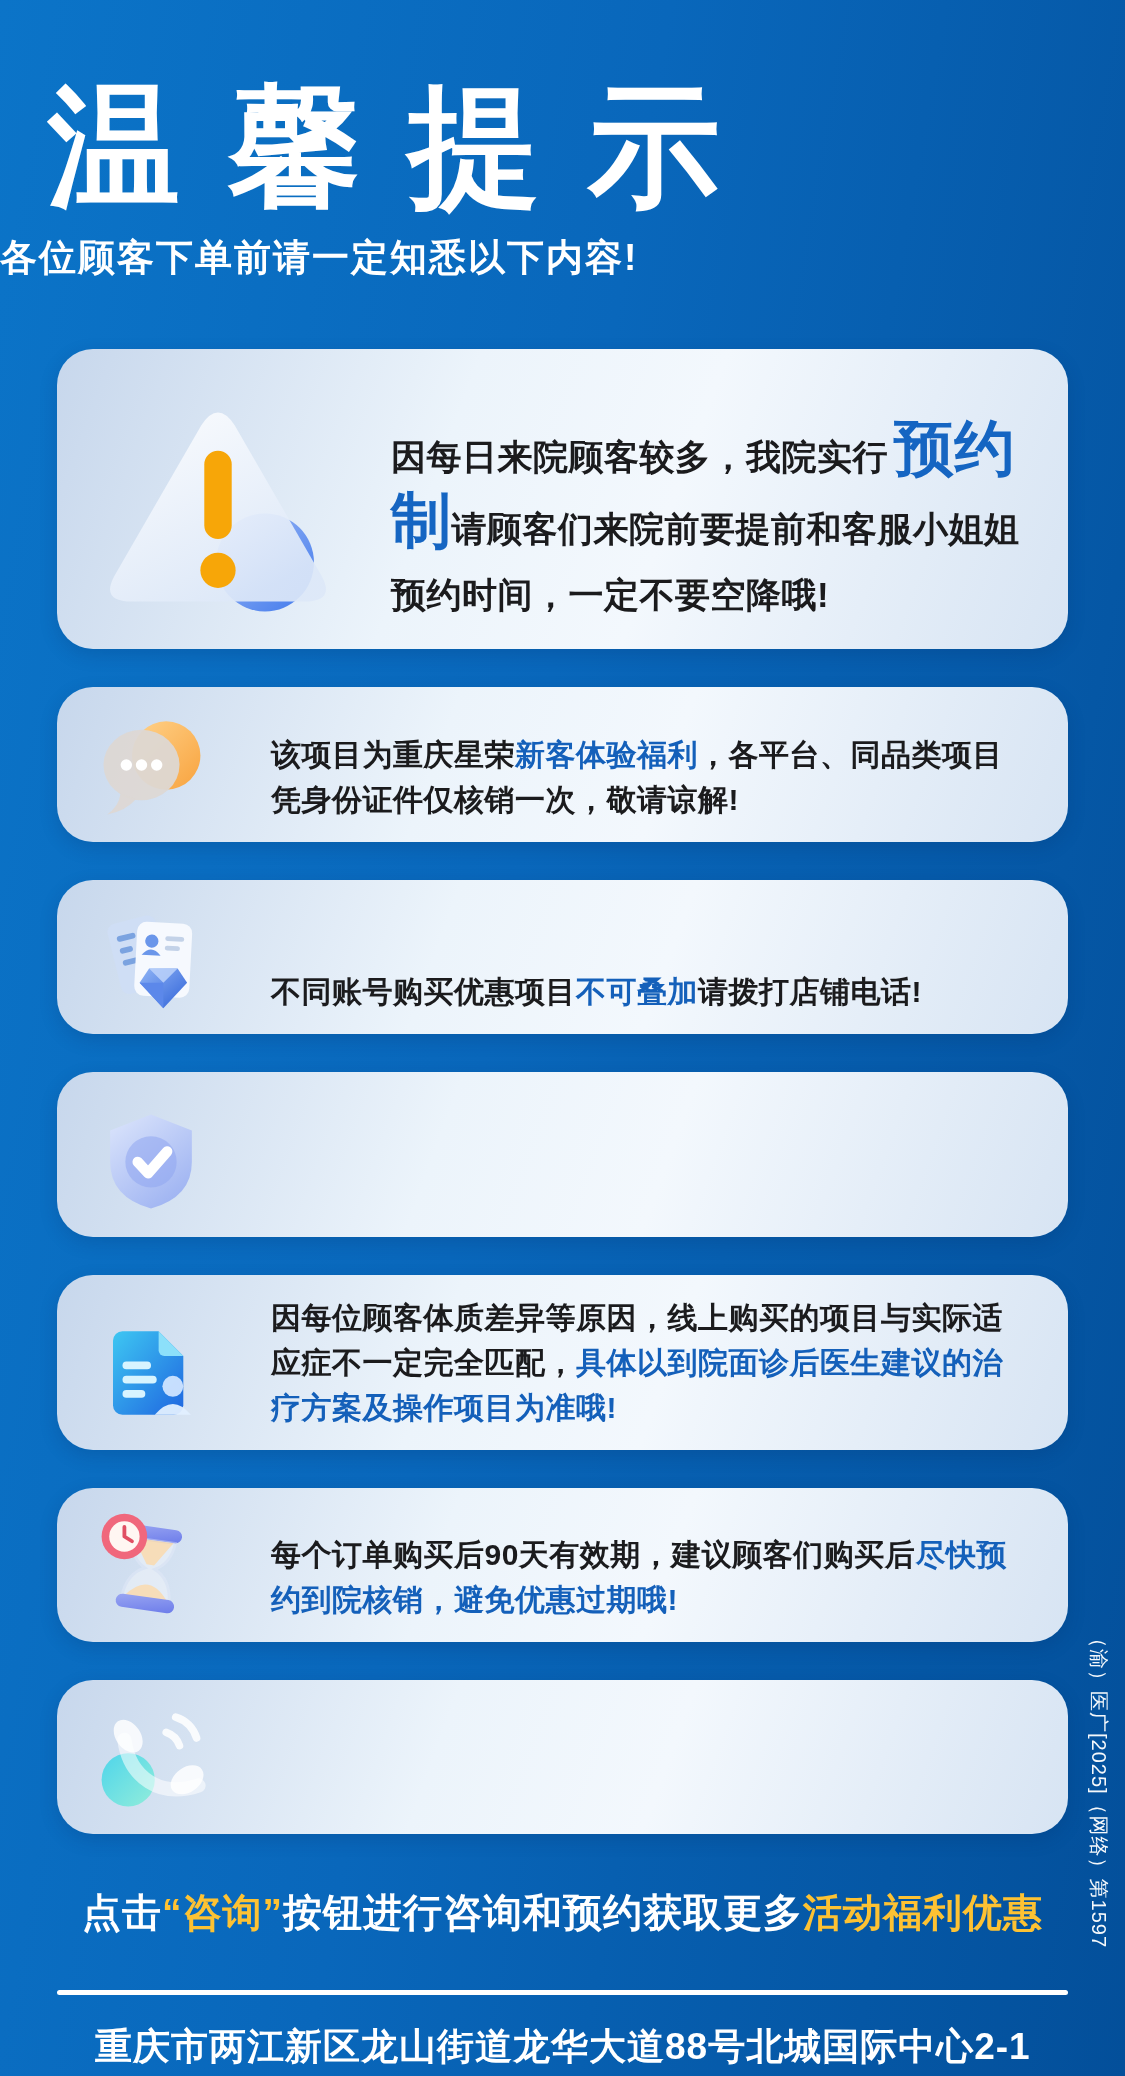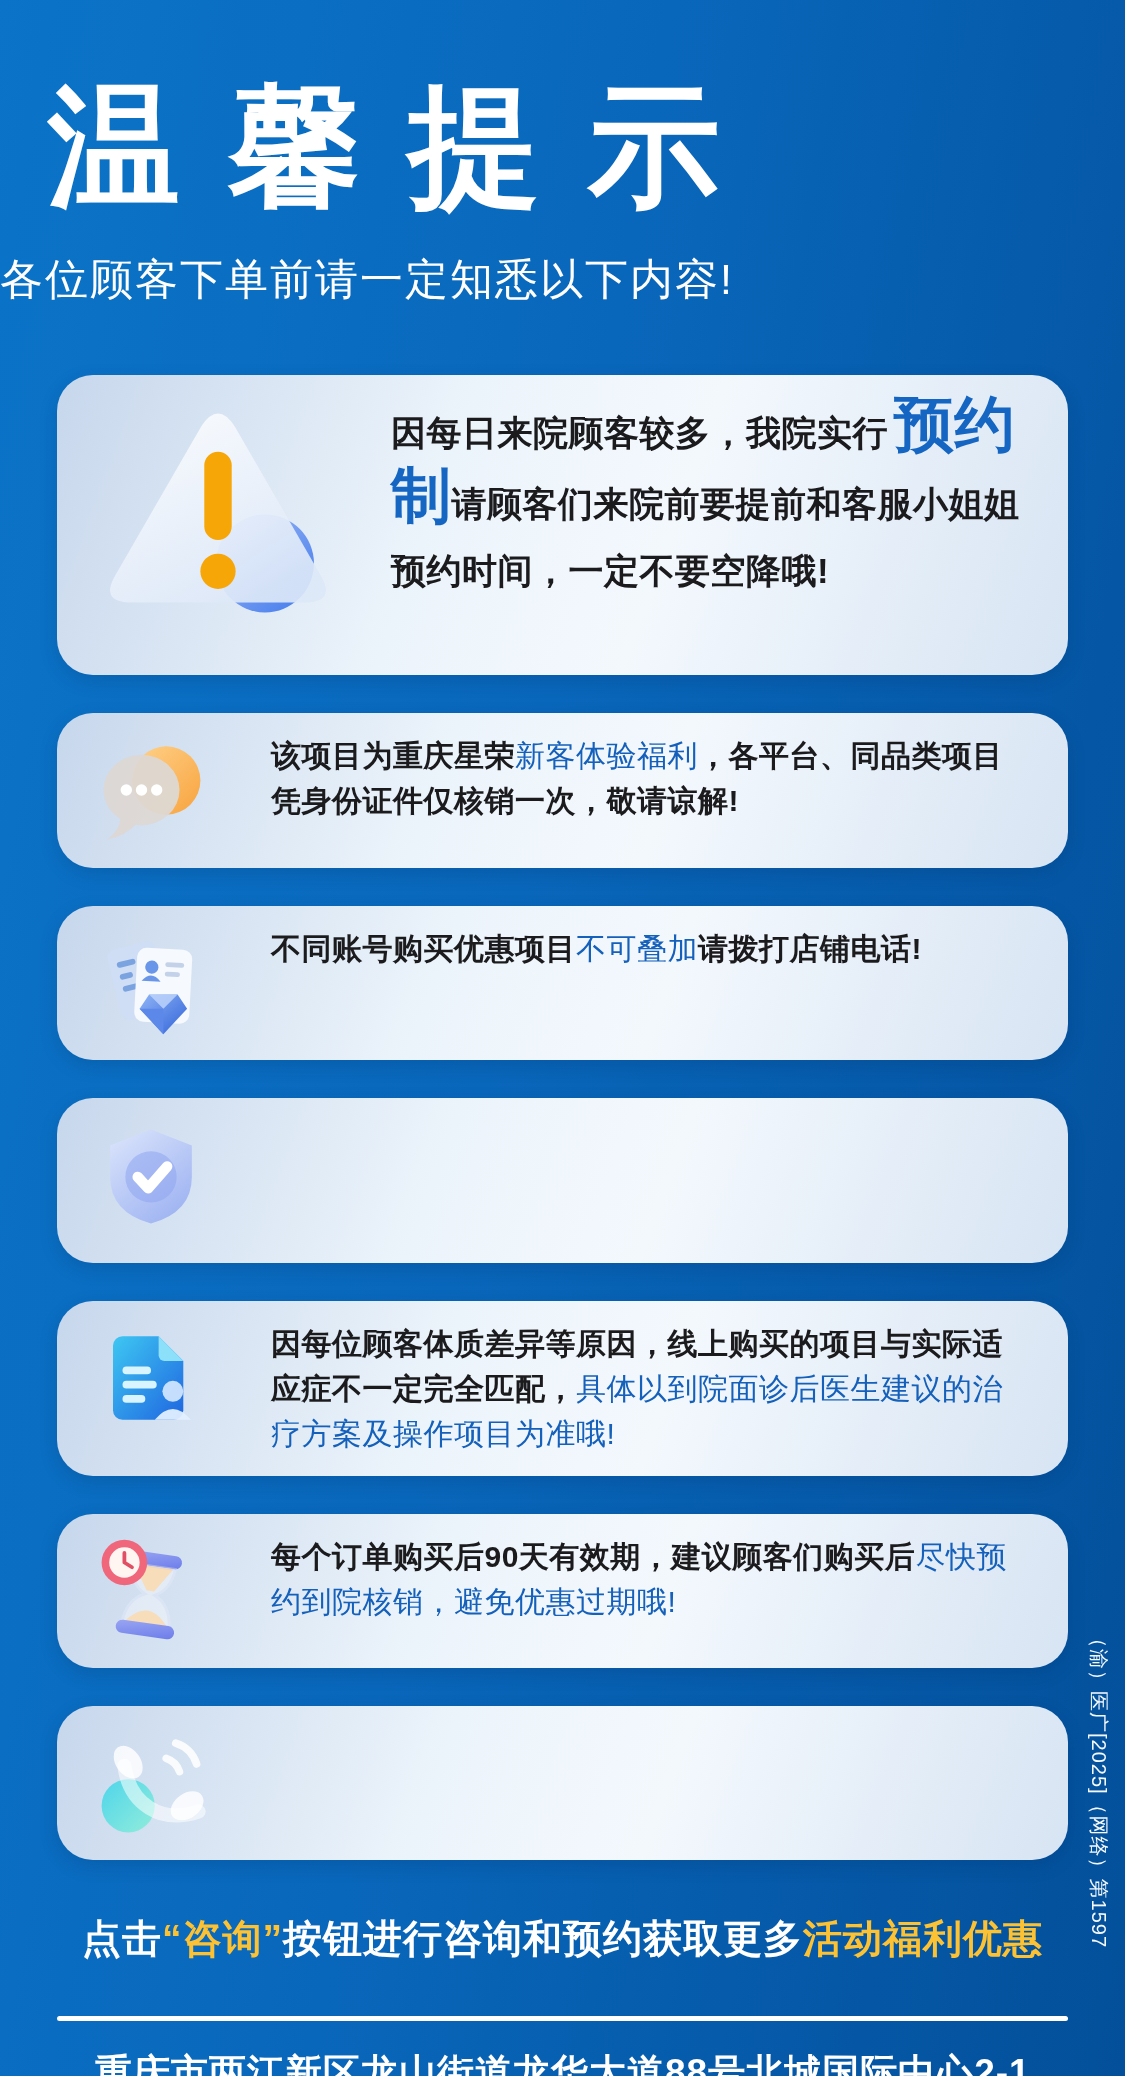--- a/index.html
+++ b/index.html
@@ -11,46 +11,46 @@
     background:linear-gradient(100deg,#0b74c8 0%,#0967bb 45%,#034f9a 100%);
     font-family:"Liberation Sans","DejaVu Sans",sans-serif;
   }
   
   .header { padding-top:78px; text-align:left; }
   .title {
     color:#ffffff; font-size:132px; font-weight:900;
     letter-spacing:48px; padding-left:48px; line-height:1.05;
   }
   .subtitle {
-    margin-top:34px; color:#ffffff; font-size:43px; font-weight:400;
+    margin-top:16px; color:#ffffff; font-size:37px; font-weight:700;
     letter-spacing:2px;
   }
   
   .cards {
     margin:66px 57px 0 57px;
     display:flex; flex-direction:column; gap:38px;
   }
   .card {
     border-radius:36px;
     background:linear-gradient(110deg,#c7d7ec 0%,#ecf4fb 38%,#f3f8fd 60%,#d7e4f3 100%);
     box-shadow:0 6px 18px rgba(3,40,90,0.18);
-    display:flex; align-items:flex-start;
+    display:flex; align-items:flex-end;
     padding:20px 42px 20px 30px;
     box-sizing:border-box;
   }
   .card-icon { flex:0 0 auto; display:flex; align-items:center; justify-content:center; }
   .card--lead .card-icon { width:262px; margin-right:42px; }
   .card:not(.card--lead) .card-icon { width:128px; margin-right:56px; }
   .card-text {
     margin:0; color:#1b1b1d; font-size:30px; font-weight:700;
     line-height:1.5; letter-spacing:0.5px;
   }
   .card--lead .card-text { font-size:35px; line-height:1.9; }
   .seg-n  { color:#1b1b1d; }
-  .seg-b  { color:#1460ba; font-weight:400; }
+  .seg-b  { color:#1460ba; font-weight:700; }
   .seg-bl { color:#1565c2; font-weight:900; font-size:60px; line-height:1; padding-left:6px; }
   
   .cta {
     margin-top:52px; text-align:center;
     font-size:39px; font-weight:800; letter-spacing:1px;
   }
   .seg-w { color:#ffffff; }
   .seg-y { color:#fdc233; }
   .divider {
     margin:50px 57px 0 57px; height:5px; border-radius:3px;

